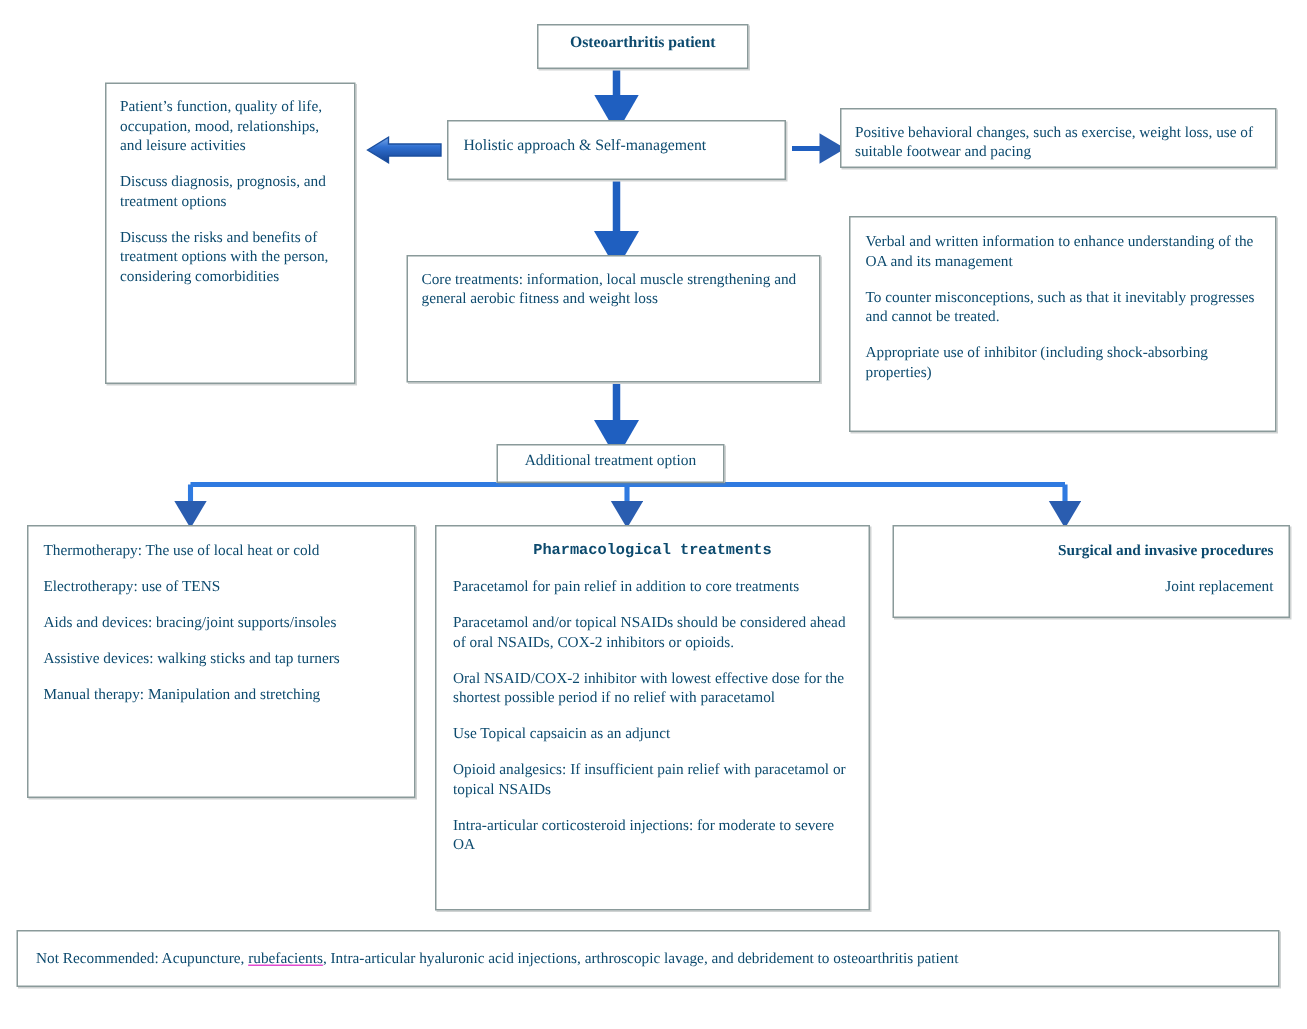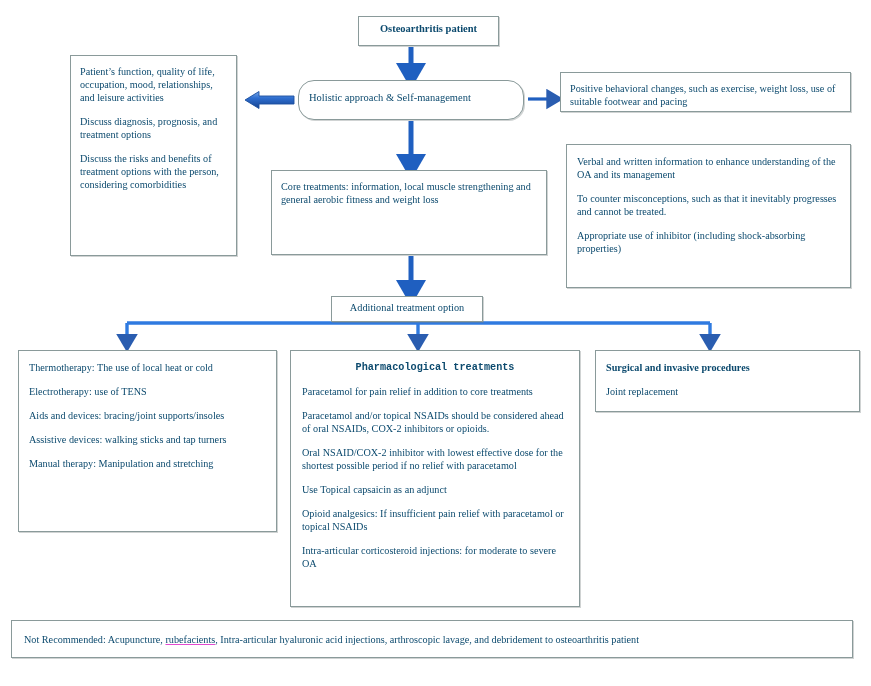--- a/index.html
+++ b/index.html
@@ -21,21 +21,21 @@
   .box .inner{padding:6px 8px;}
   .para{margin:0 0 11px 0;line-height:1.28;}
   .para:last-child{margin-bottom:0;}
   .hdr{font-weight:bold;margin:0 0 11px 0;line-height:1.28;}
   .ctr{text-align:center;font-family:Liberation Mono, monospace;}
 
   
   #box-root{left:358px;top:16px;width:141px;height:30px;}
   #box-root .inner{padding:6px 6px;font-weight:bold;font-size:10.5px;text-align:center;}
 
-  #box-holistic{left:298px;top:80px;width:226px;height:40px;border-radius:16px;}
+  #box-holistic{left:298px;top:80px;width:226px;height:40px;}
   #box-holistic .inner{padding:11px 10px;font-size:10.5px;}
 
   #box-patientfn{left:70px;top:55px;width:167px;height:201px;font-size:10.2px;}
   #box-patientfn .inner{padding:9px 9px;}
 
   #box-positive{left:560px;top:72px;width:291px;height:40px;font-size:10.2px;}
   #box-positive .inner{padding:9px 9px;}
 
   #box-core{left:271px;top:170px;width:276px;height:85px;font-size:10.2px;}
   #box-core .inner{padding:9px 9px;}
@@ -45,21 +45,21 @@
 
   #box-addtl{left:331px;top:296px;width:152px;height:26px;}
   #box-addtl .inner{padding:5px 6px;font-size:10.3px;text-align:center;}
 
   #box-minimal{left:18px;top:350px;width:259px;height:182px;font-size:10.2px;}
   #box-minimal .inner{padding:10px 10px;}
 
   #box-pharma{left:290px;top:350px;width:290px;height:257px;font-size:10.2px;}
   #box-pharma .inner{padding:10px 11px;}
 
-  #box-surgical{left:595px;top:350px;width:265px;height:62px;font-size:10.2px;}
+  #box-surgical{left:595px;top:350px;width:265px;height:62px;font-size:10.2px;text-align:right;}
   #box-surgical .inner{padding:10px 10px;}
 
   #box-notrec{left:11px;top:620px;width:842px;height:38px;font-size:10.2px;}
   #box-notrec .inner{padding:12px 12px;}
 
   .spell{
     text-decoration:underline;
     text-decoration-color:#e24bd0;
     text-decoration-style:solid;
     text-decoration-thickness:1px;

